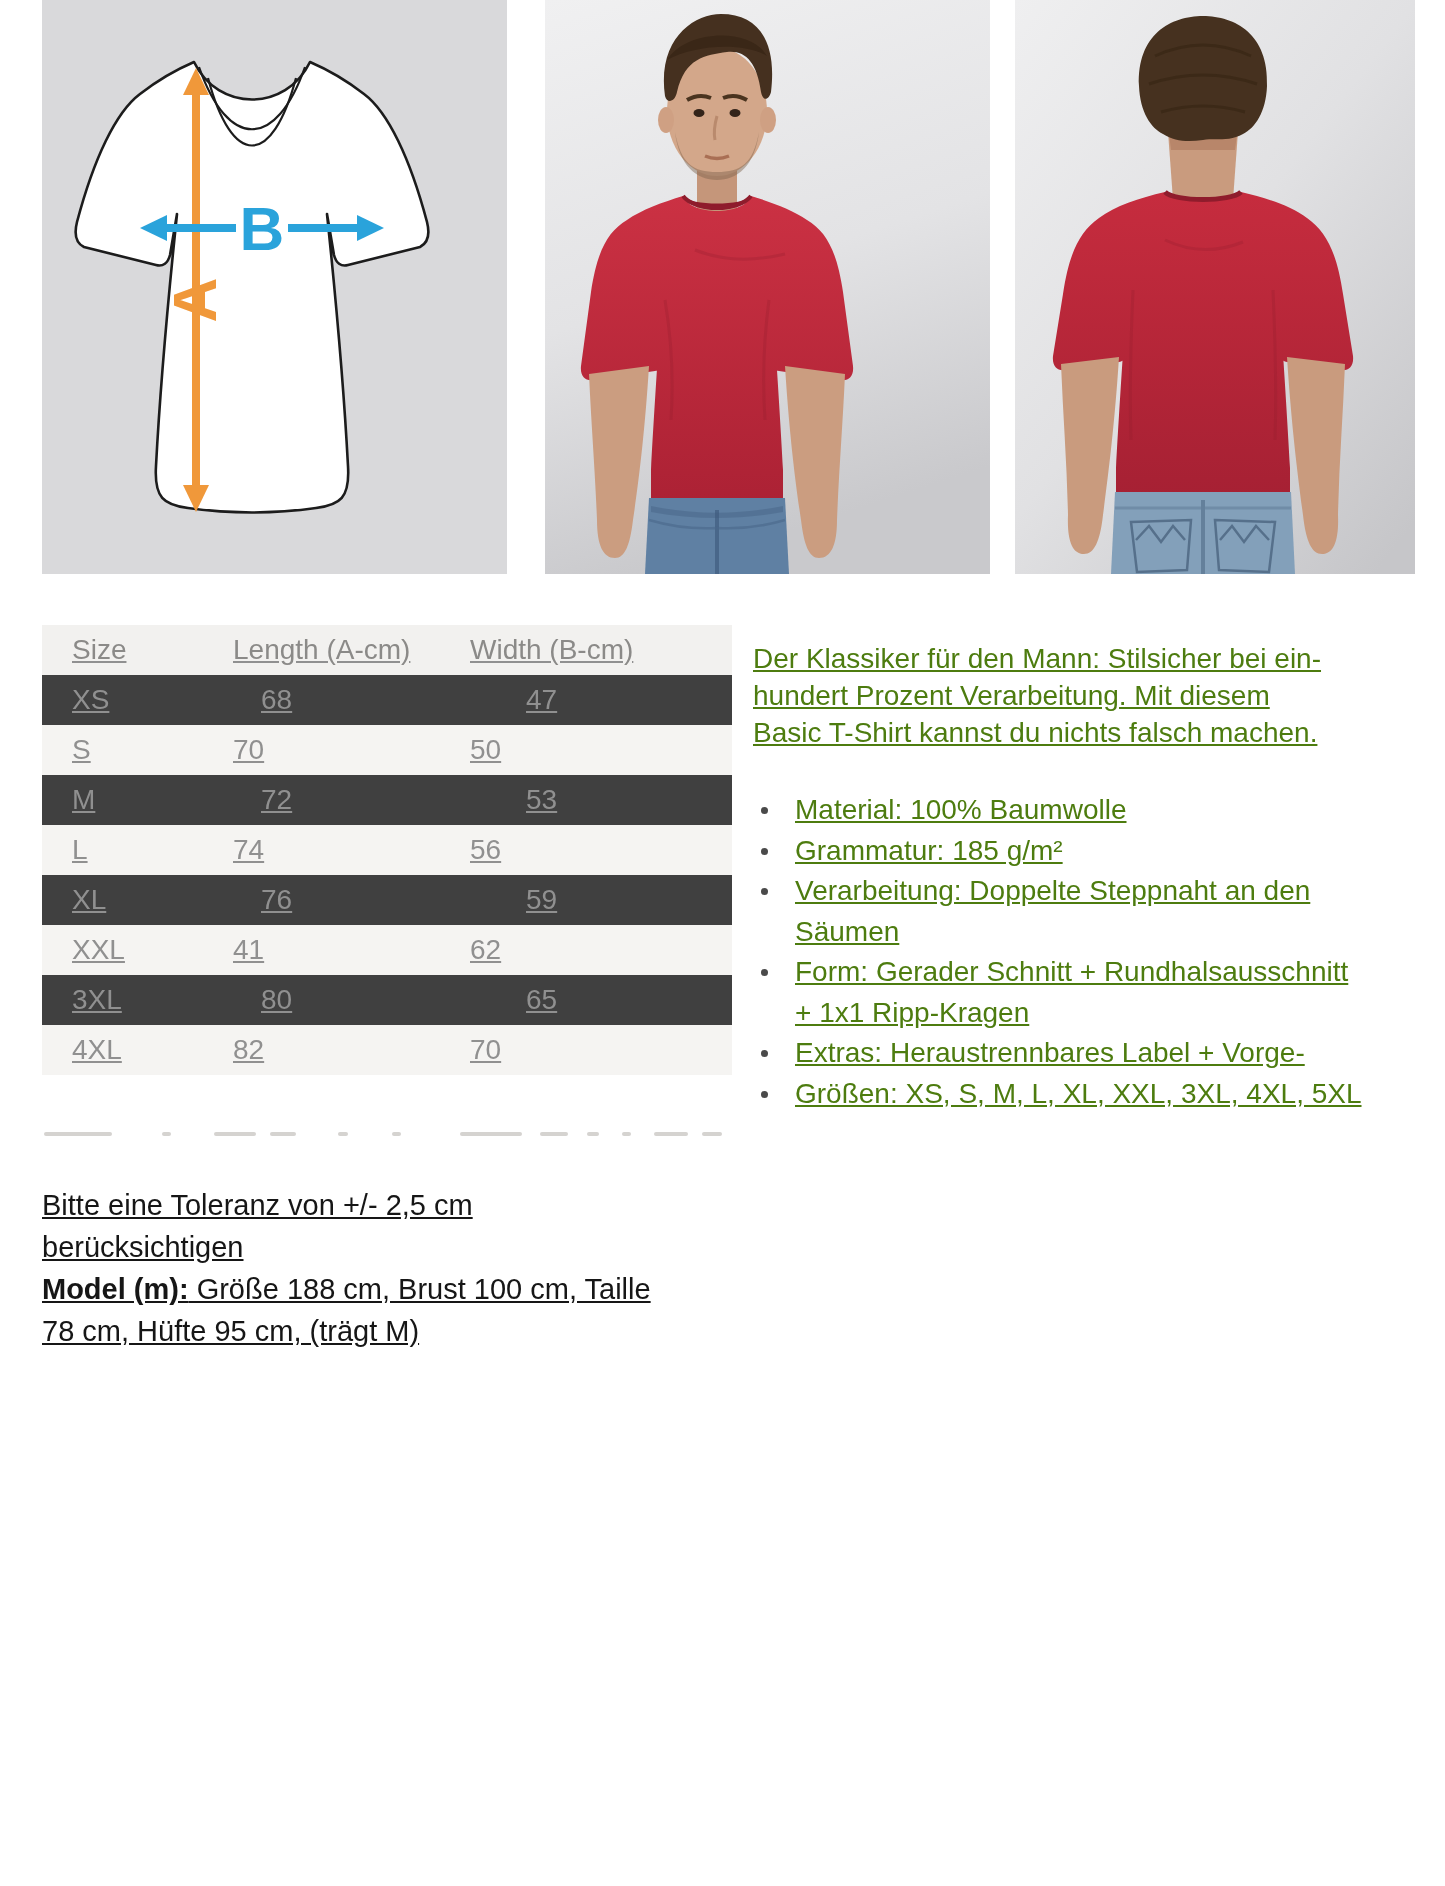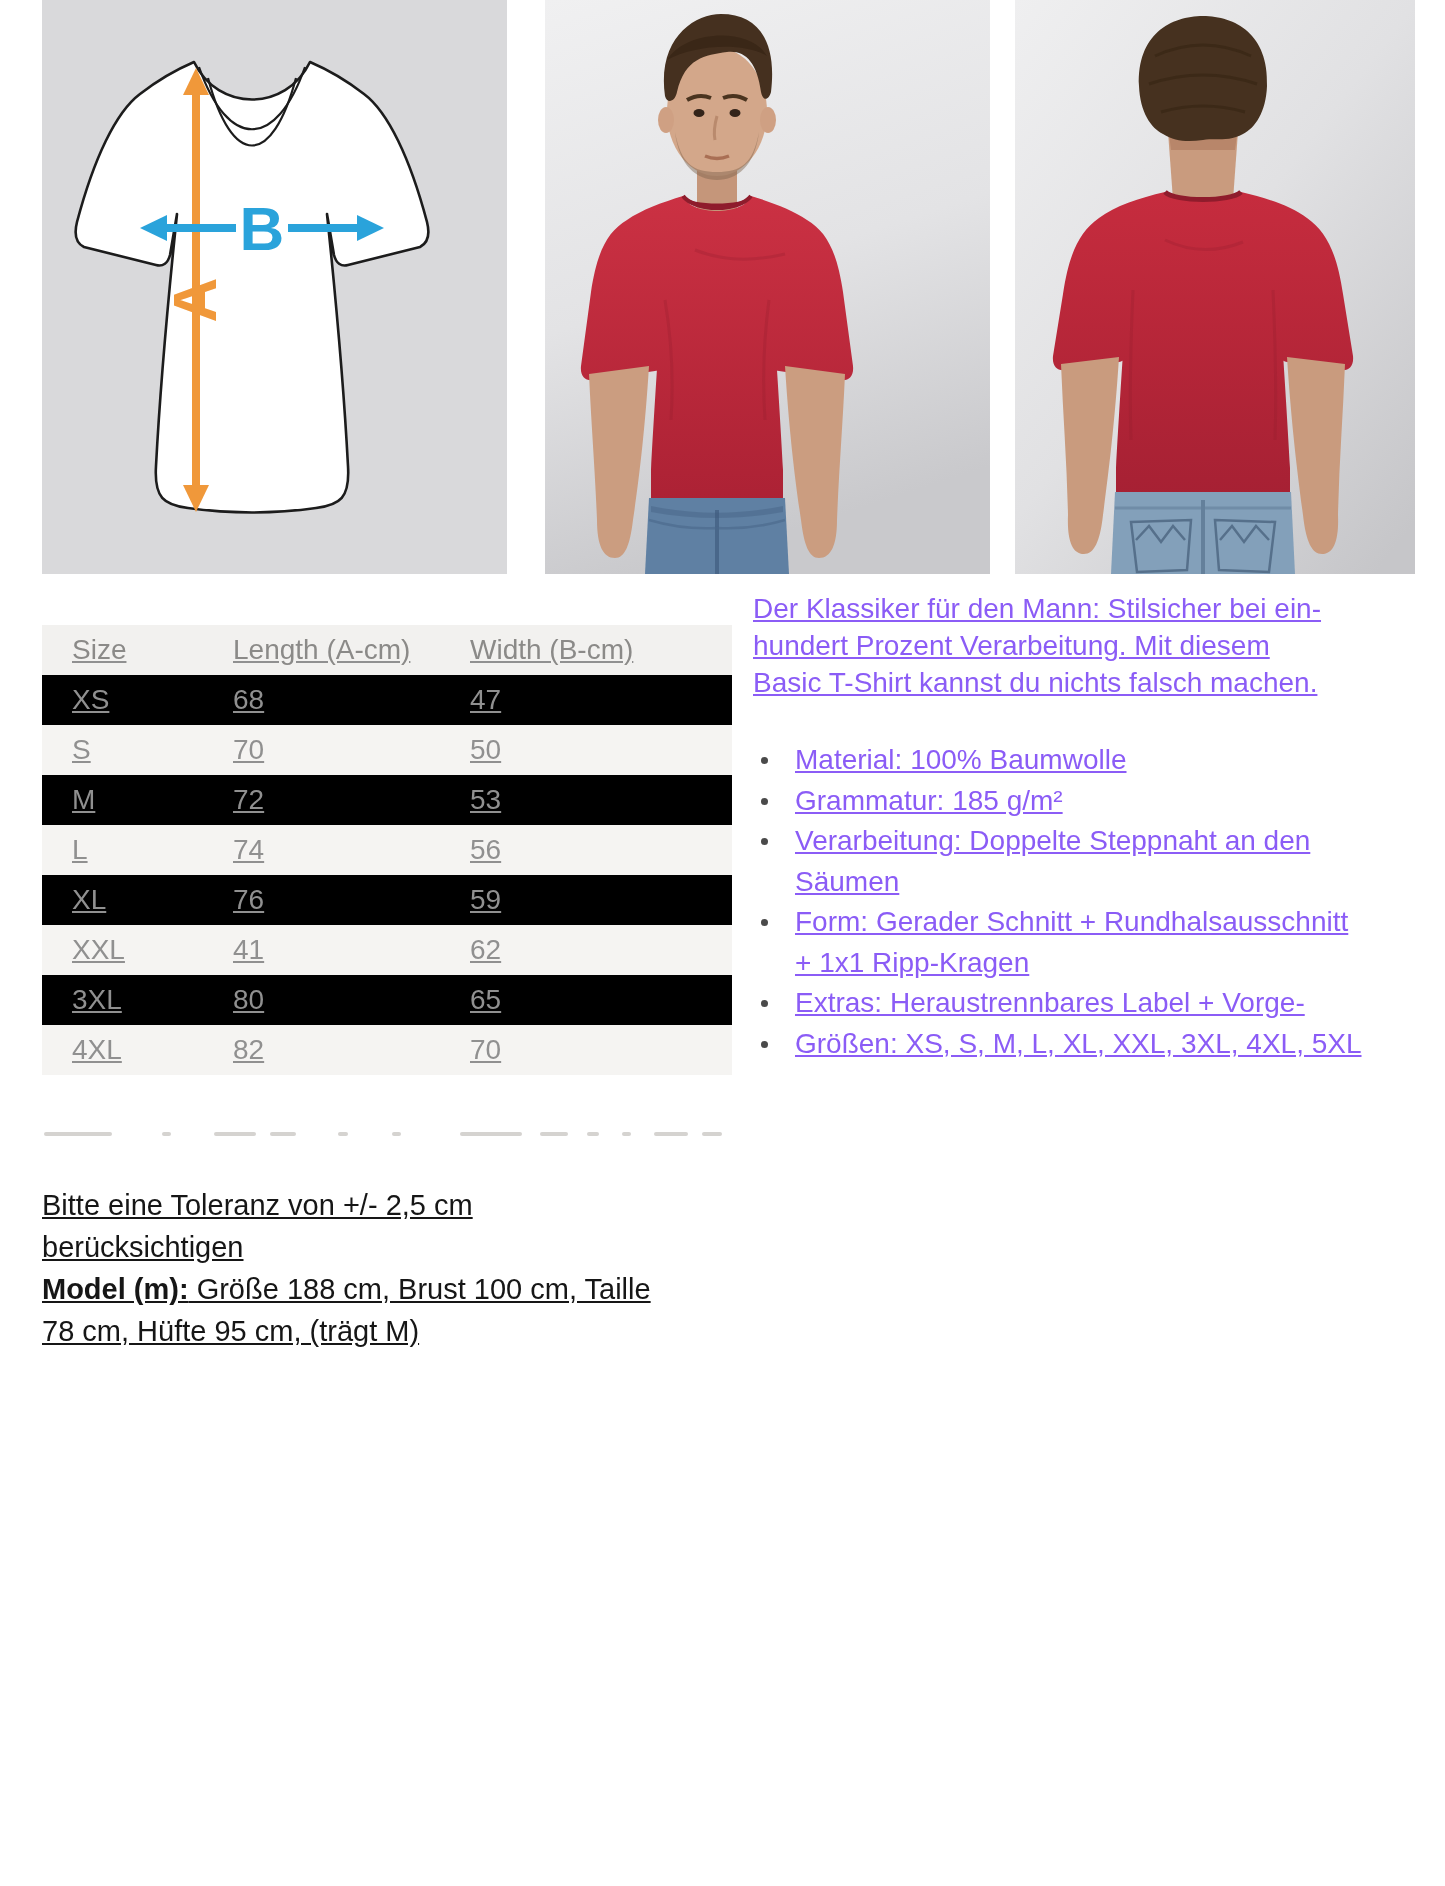--- a/index.html
+++ b/index.html
@@ -13,30 +13,30 @@
   #diagram-panel { left:42px;  width:465px; background:#d9d9db; }
   #front-panel   { left:545px; width:445px; }
   #back-panel    { left:1015px;width:400px; }
   .panel svg { display:block; width:100%; height:100%; }
 
   
   #size-table { left:42px; top:625px; width:690px; font-size:28px; color:#909090; }
   .t-row { display:grid; grid-template-columns:161px 237px 1fr; align-items:center;
            height:50px; padding-left:30px; }
   .t-head { background:#f2f1ef; color:#8b8a88; }
-  .t-row.dark  { background:#000000; }
+  .t-row.dark  { background:#404040;gap:28px; }
   .t-row.light { background:#f5f4f2; }
 
   
   #table-clipped-row { left:42px; top:1130px; width:690px; height:9px; overflow:hidden; }
   #table-clipped-row i { position:absolute; top:2px; height:4px; background:#d5d3d0;
                          border-radius:2px; display:block; }
 
   
-  #description { left:753px; top:590px; width:620px; color:#8b5cf6; }
+  #description { left:753px; top:640px; width:620px; color:#4d7c0f; }
   #description .intro { font-size:28px; line-height:37px; }
   #description .intro span { display:block; }
   #description .bullets { margin-top:39px; }
   .bullet { position:relative; padding-left:42px; font-size:28px; line-height:40.5px; }
   .bullet .dot { position:absolute; left:8px; top:17px; width:7px; height:7px;
                  border-radius:50%; background:#4a4a4a; }
   .bullet span.bl { display:block; }
 
   
   #notes { left:42px; top:1184px; width:640px; font-size:29px; line-height:42px; color:#161616; }

